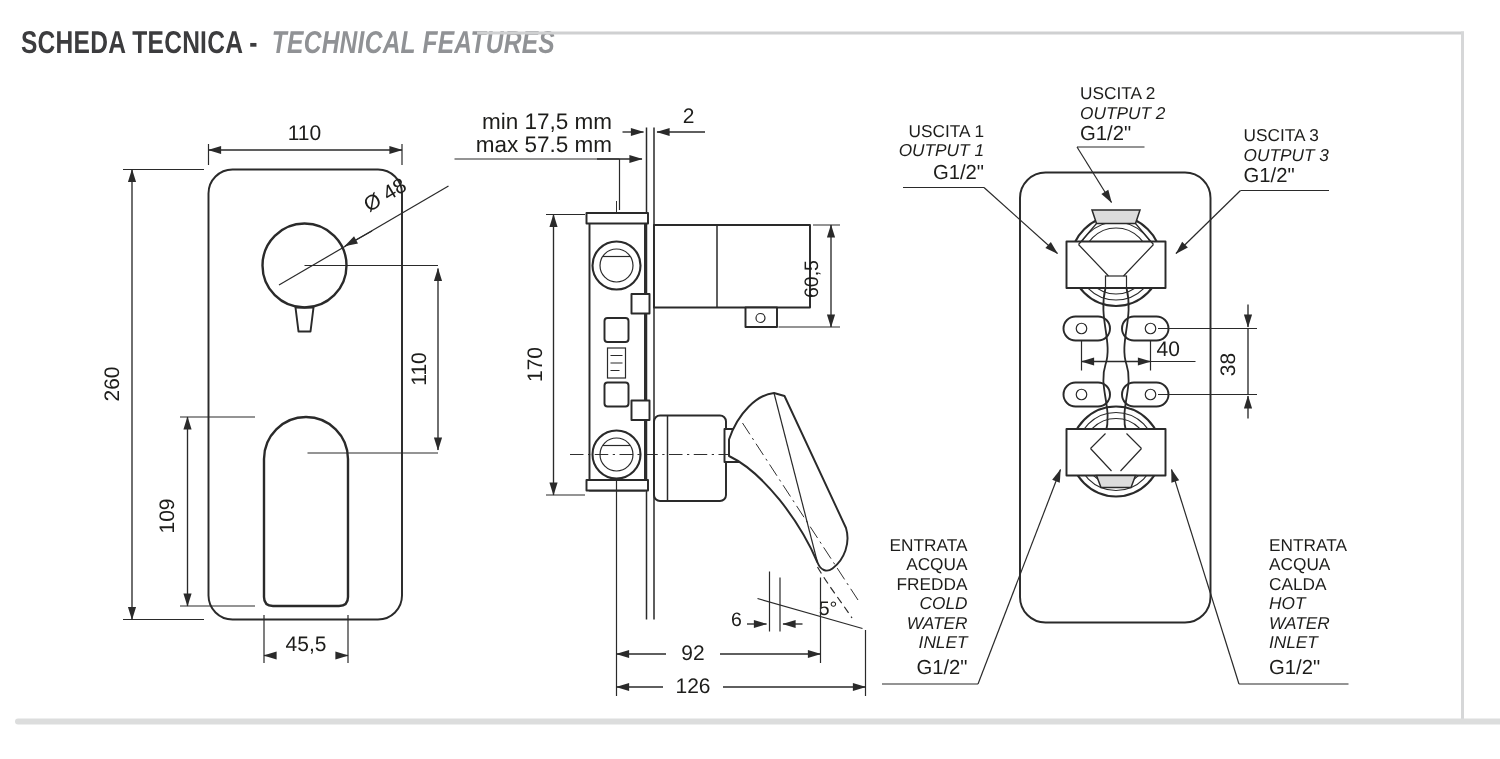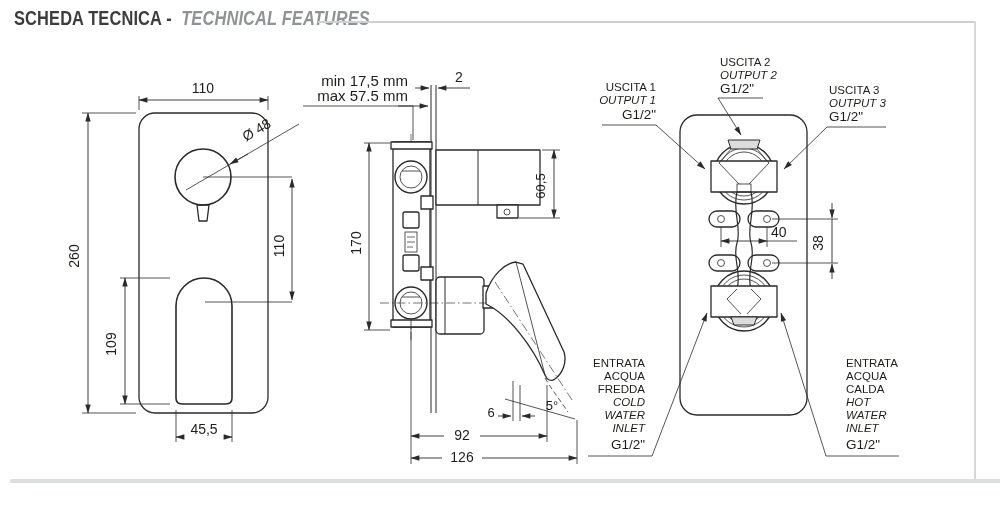--- a/index.html
+++ b/index.html
@@ -1,17 +1,17 @@
 <!DOCTYPE html>
 <html><head>
 <meta charset="utf-8">
 <style>
   html,body{margin:0;padding:0;background:#fff;}
   body{width:1000px;height:506px;position:relative;font-family:"Liberation Sans",sans-serif;overflow:hidden;}
-  .header{position:absolute;left:0;top:0;width:992px;height:40px;}
+  .header{position:absolute;left:0;top:11px;width:992px;height:40px;}
   .title{position:absolute;left:14px;top:6px;white-space:nowrap;transform:scaleX(0.78);transform-origin:left center;font-weight:bold;font-size:21px;letter-spacing:0.2px;}
   .title .it{color:#3c3c3e;}
   .title .en{color:#909295;font-style:italic;margin-left:6px;}
   .rule-top{position:absolute;left:318px;top:21px;width:658px;height:2px;background:#cfd0d1;}
   .rule-right{position:absolute;left:974px;top:21px;width:2px;height:460px;background:#d6d7d8;}
   .rule-bottom{position:absolute;left:10px;top:479px;width:990px;height:4px;background:#dcdddd;border-radius:3px 0 0 3px;}
   svg{position:absolute;left:0;top:0;}
   .ln{stroke:#2a2a2a;stroke-width:1.3;fill:none;stroke-linejoin:round;}
   .lnf{stroke:#2a2a2a;stroke-width:1.3;fill:#fff;stroke-linejoin:round;}
   .thin{stroke:#2a2a2a;stroke-width:0.8;fill:none;}

